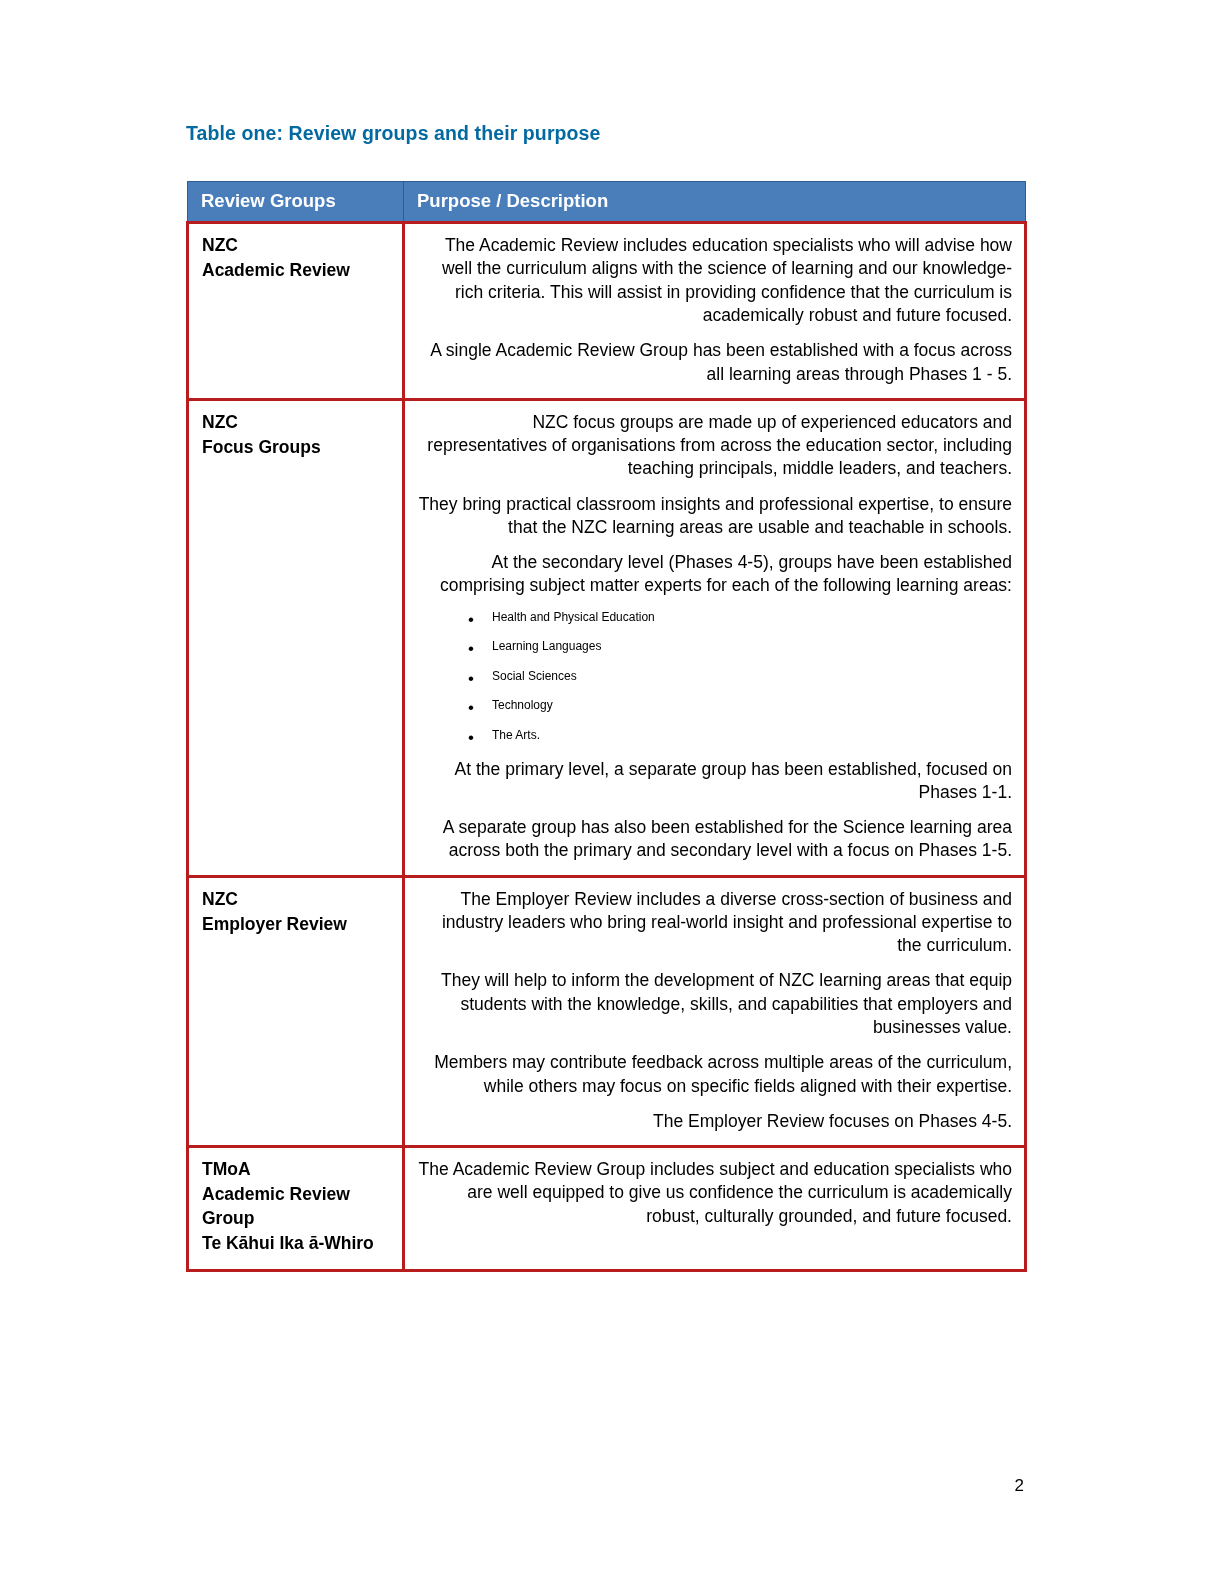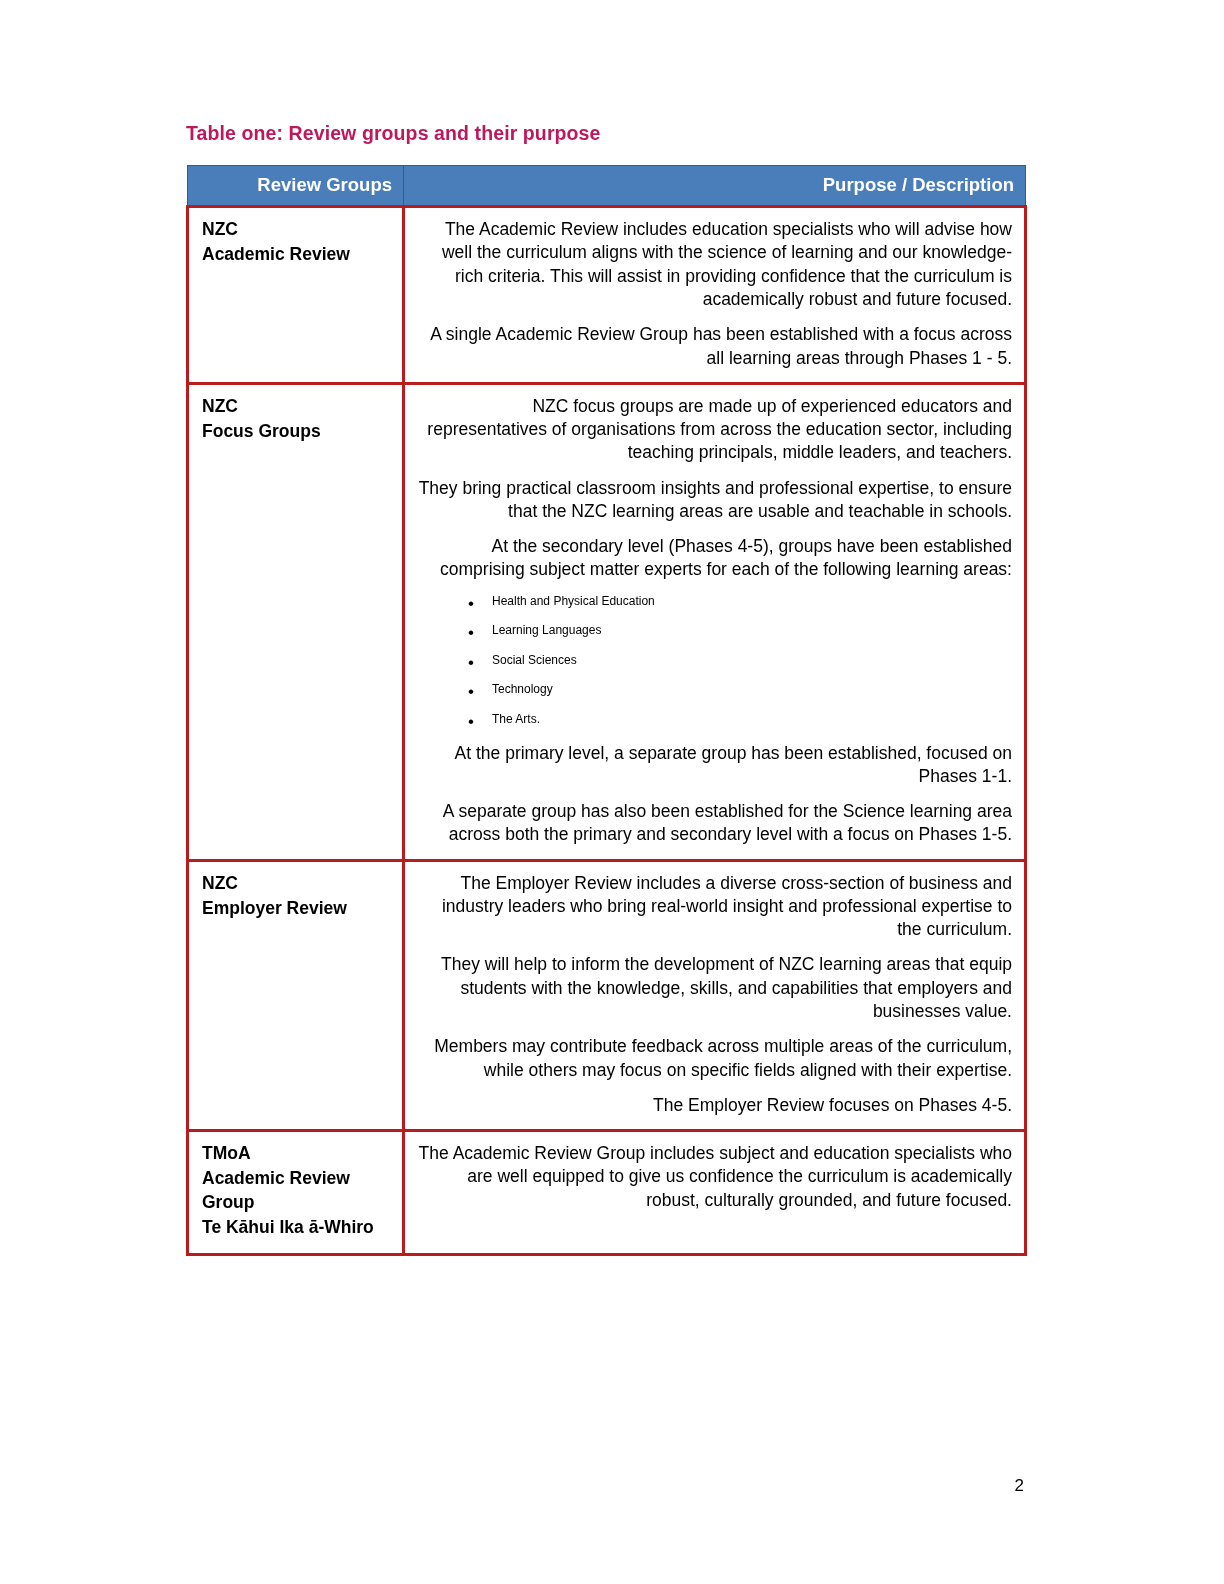--- a/index.html
+++ b/index.html
@@ -19,34 +19,34 @@
     left: 0; top: 0;
     width: 1224px;
     height: 1584px;
     box-sizing: border-box;
     padding: 122px 200px 0 186px;
   }
   .doc-title {
     font-size: 19.5px;
     font-weight: bold;
     letter-spacing: 0.1px;
-    margin: 0 0 20px 0;
-    color: #be185d;
+    margin: 0 0 36px 0;
+    color: #0369a1;
   }
   table.review-table {
     border-collapse: collapse;
     width: 838px;
     table-layout: fixed;
   }
   table.review-table col.c1 { width: 216px; }
   table.review-table col.c2 { width: 622px; }
   table.review-table th {
     background: #4a7ebb;
     color: #ffffff;
-    text-align: right;
+    text-align: left;
     font-size: 18.5px;
     font-weight: bold;
     padding: 8px 11px 9px 13px;
     border: 1px solid #2f5c93;
     vertical-align: middle;
     line-height: 1.2;
   }
   table.review-table td {
     border: 3px solid #b91c1c;
     vertical-align: top;

